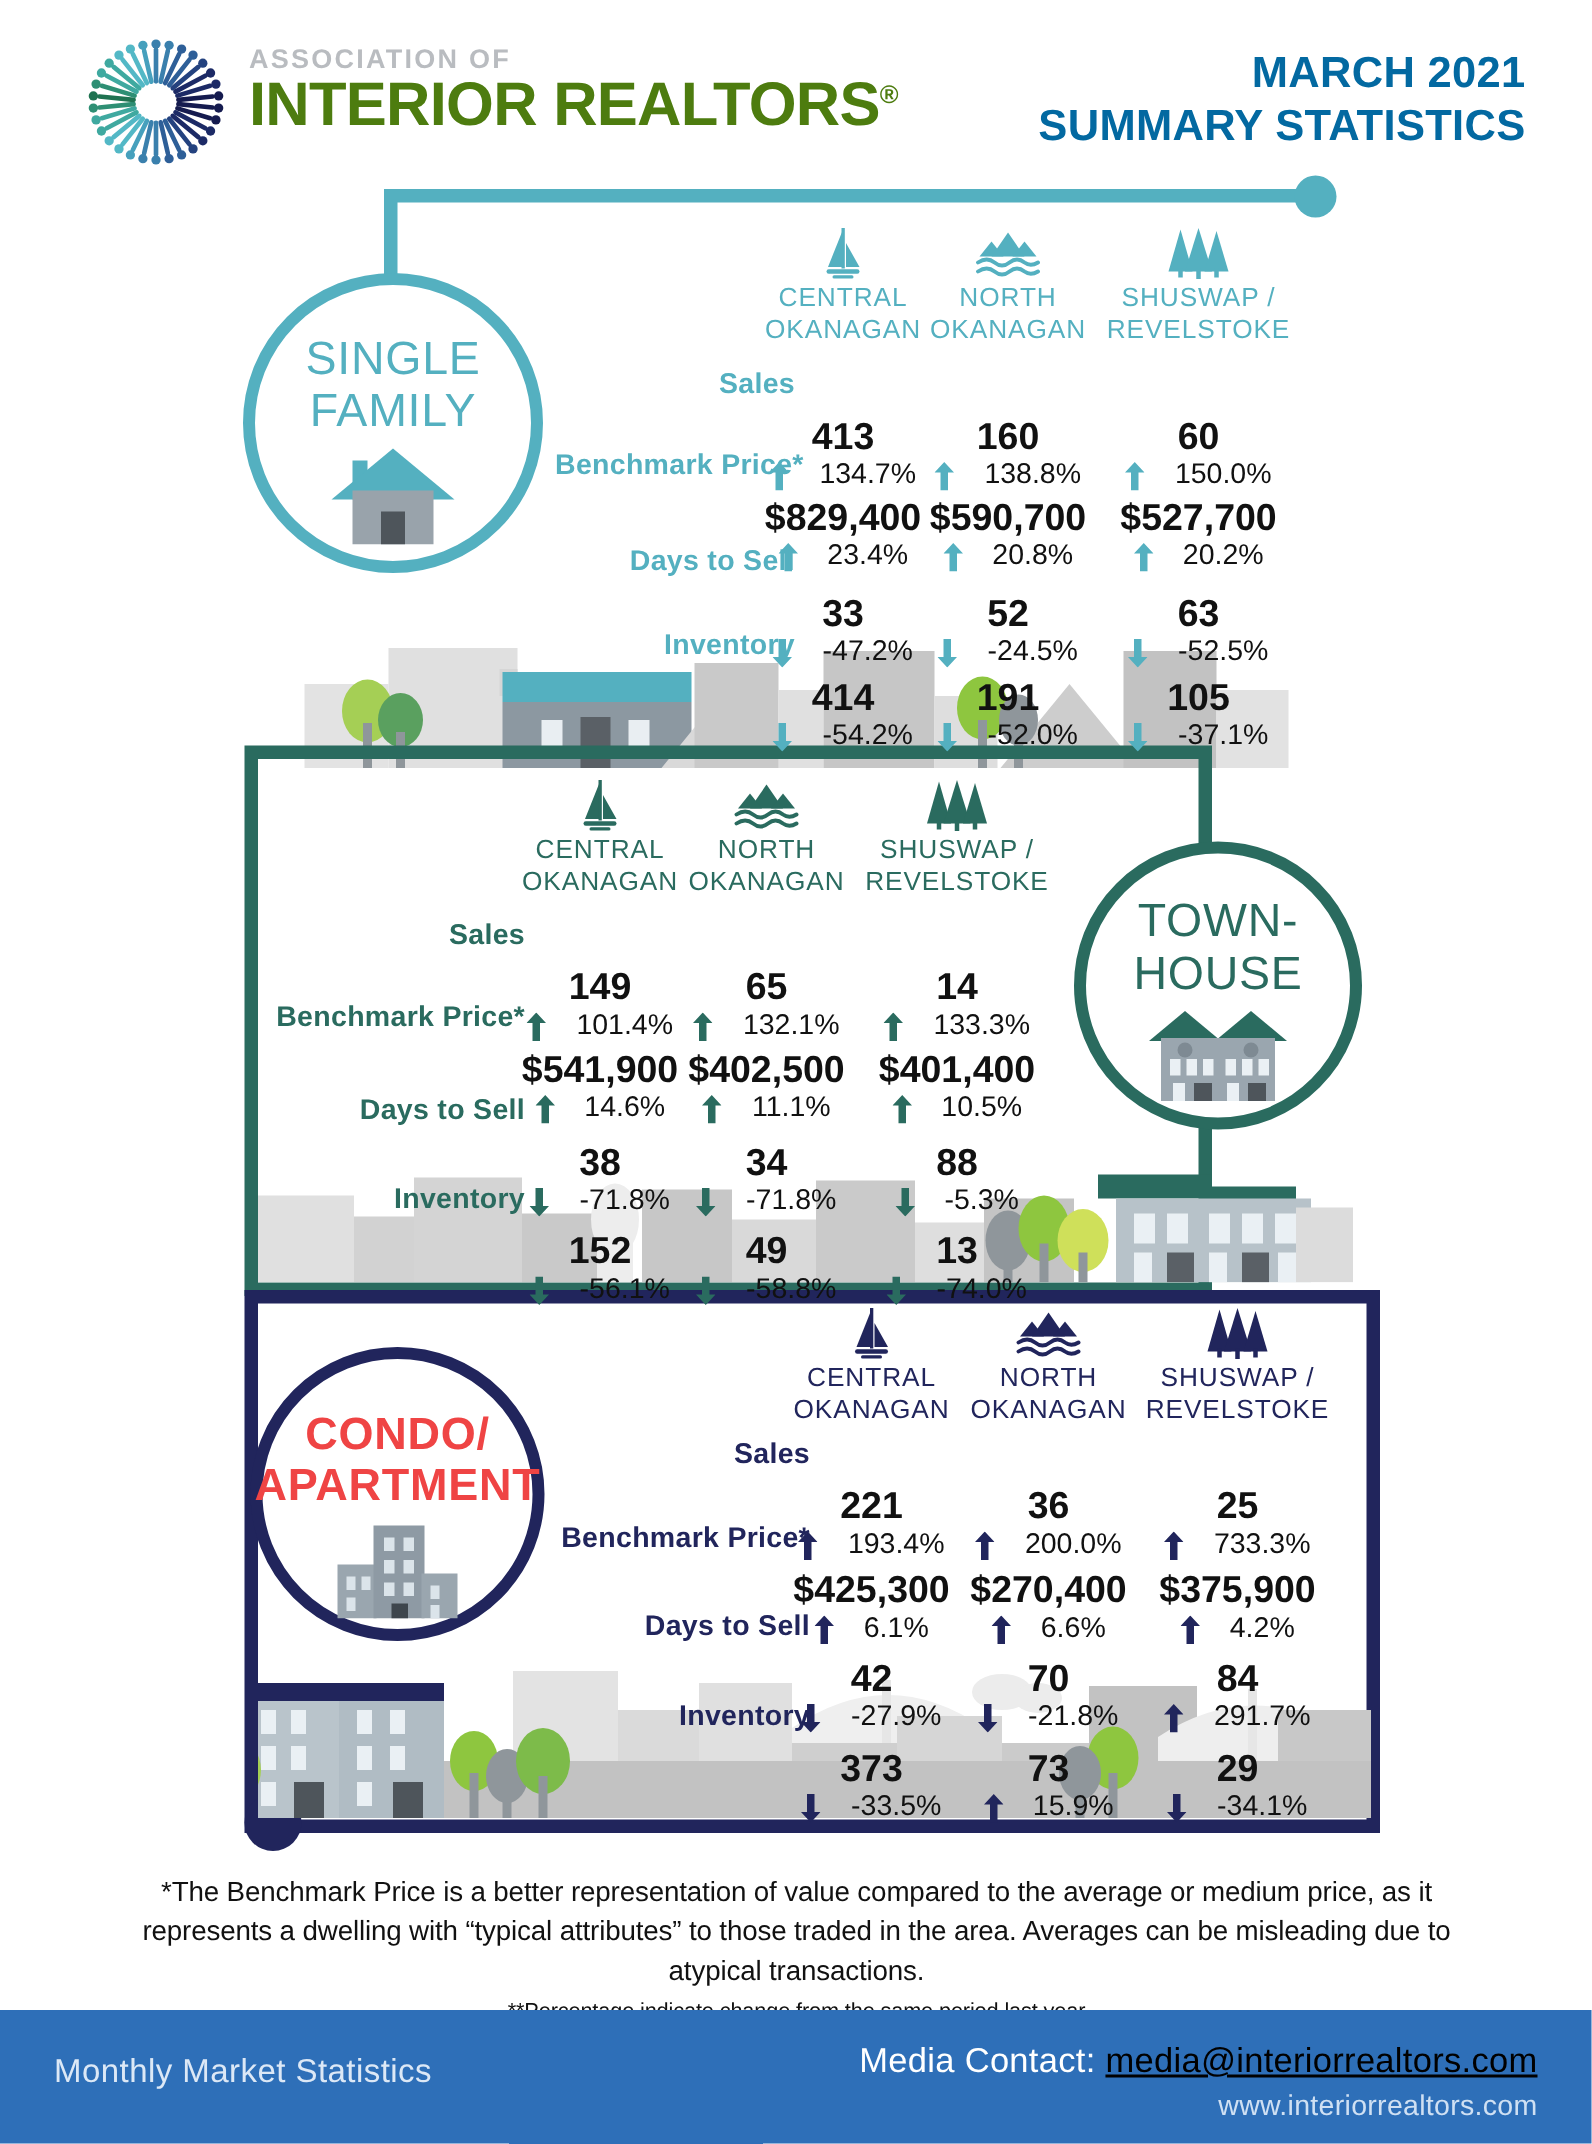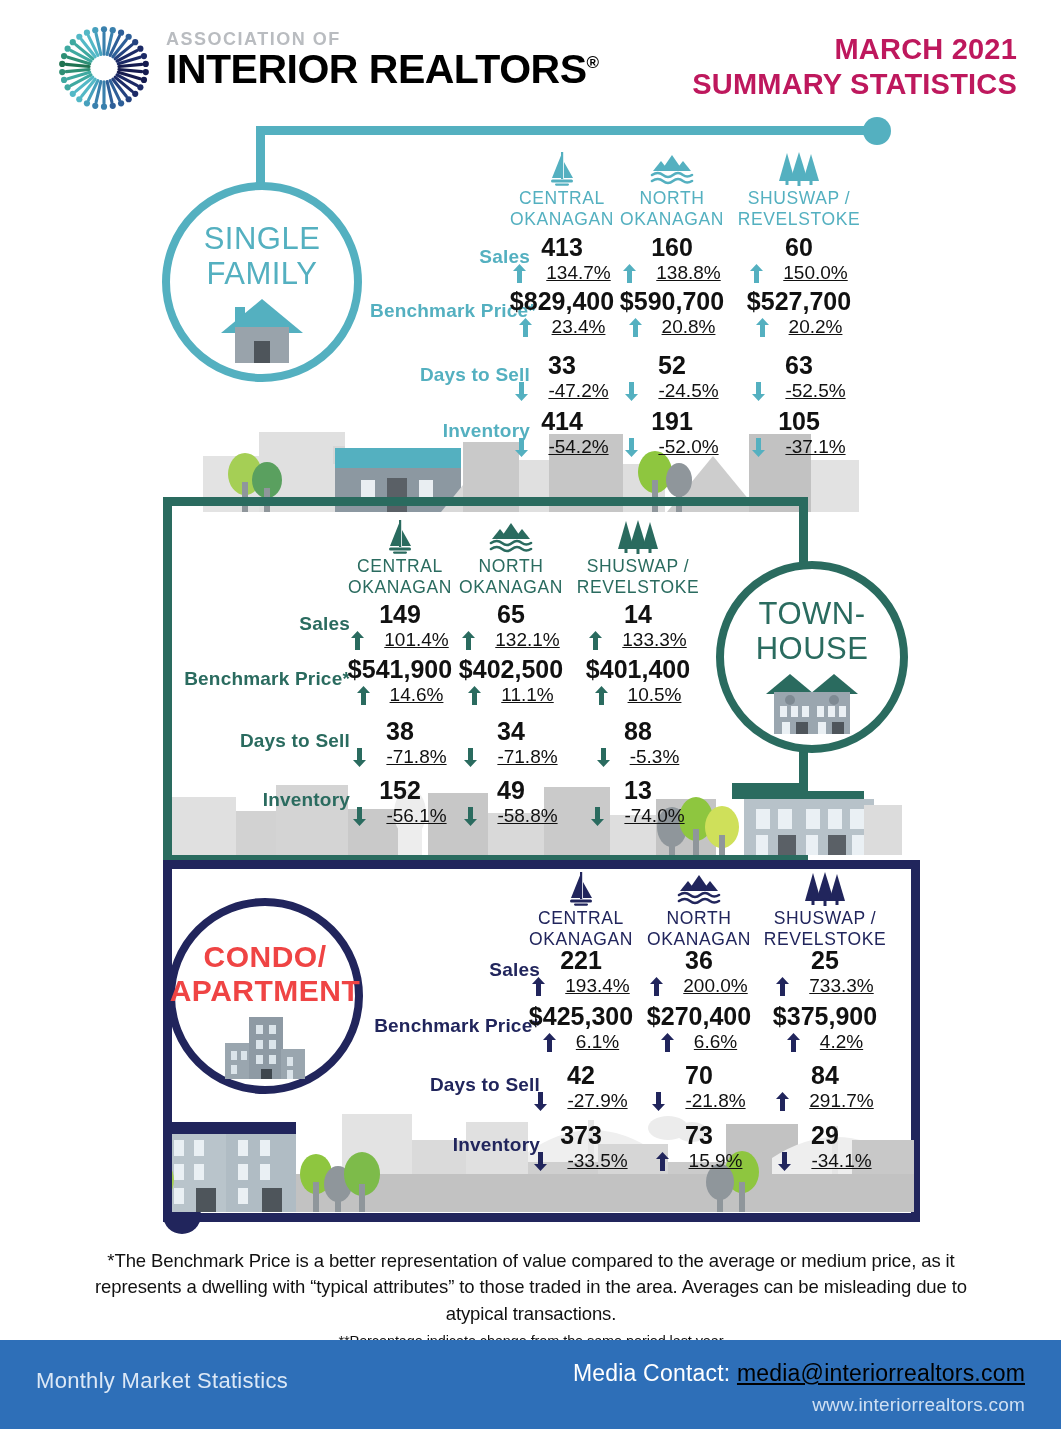--- a/index.html
+++ b/index.html
@@ -15,26 +15,26 @@
   
   .header { position: absolute; left: 0; top: 0; width: 1061px; height: 120px; }
   .logo-mark { position: absolute; left: 48px; top: 22px; width: 112px; height: 92px; }
   .logo-text { position: absolute; left: 166px; top: 30px; }
   .logo-line1 {
     font-size: 18px; font-weight: bold; letter-spacing: 1.5px;
     color: #b9bcc0; line-height: 1.05;
   }
   .logo-line2 {
     font-size: 41px; font-weight: bold; letter-spacing: -0.5px;
-    color: #000000; line-height: 1.0; white-space: nowrap;
+    color: #4d7c0f; line-height: 1.0; white-space: nowrap;
   }
   .logo-line2 sup { font-size: 17px; vertical-align: super; }
   .hdr-right {
     position: absolute; right: 44px; top: 32px; text-align: right;
-    color: #be185d; font-weight: bold; font-size: 29px;
+    color: #0369a1; font-weight: bold; font-size: 29px;
     line-height: 1.22; letter-spacing: 0.2px;
   }
 
   
   .sf-connector-h {
     position: absolute; left: 256px; top: 126px;
     width: 622px; height: 9px; background: #54B0C0;
   }
   .sf-connector-v {
     position: absolute; left: 256px; top: 126px;
@@ -77,26 +77,26 @@
   .col-head .ch-text {
     font-size: 17.5px; line-height: 1.18; letter-spacing: 0.6px;
   }
   .row-label {
     position: absolute; font-size: 19px; font-weight: bold;
     white-space: nowrap; letter-spacing: 0.2px;
   }
   .cell { position: absolute; text-align: center; }
   .cell .val {
     font-size: 25px; font-weight: bold; color: #111111;
-    line-height: 1.08; white-space: nowrap;
+    line-height: 1.08; white-space: nowrap; margin-top: 44px;
   }
   .cell .chg {
     font-size: 19px; color: #111111; line-height: 1.2;
     white-space: nowrap; display: flex; align-items: center;
-    justify-content: center; gap: 20px; margin-top: 1px; text-decoration: underline;
+    justify-content: center; gap: 20px; margin-top: 1px;
   }
   .arrow { display: inline-block; width: 13px; height: 19px; flex: 0 0 13px; }
 
   
   .th-box {
     position: absolute; left: 163px; top: 497px;
     width: 645px; height: 367px;
     border: 9px solid #2A6B5F; background: transparent;
   }
   .cd-box {

